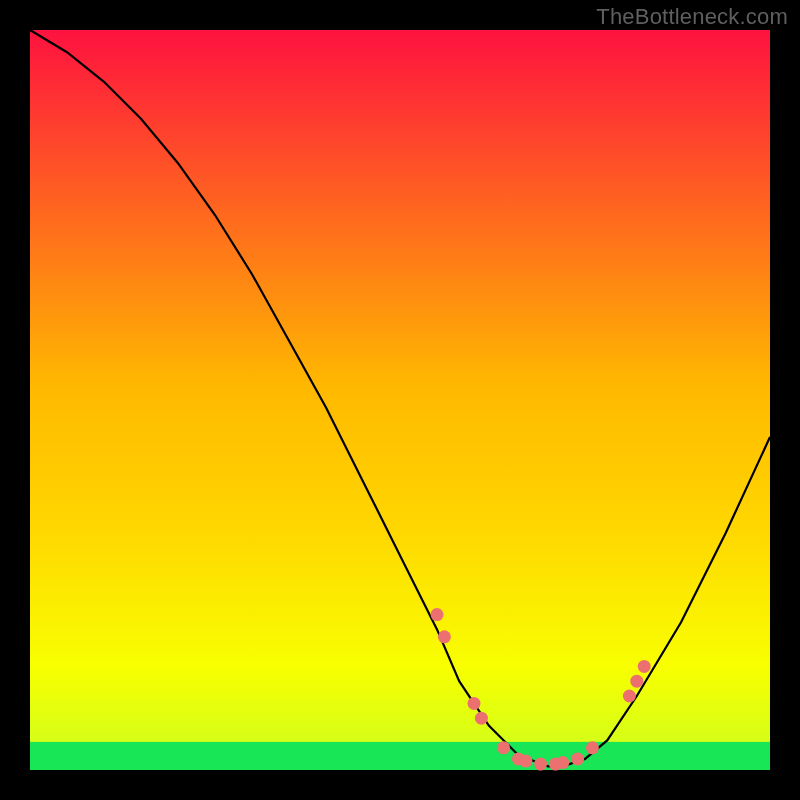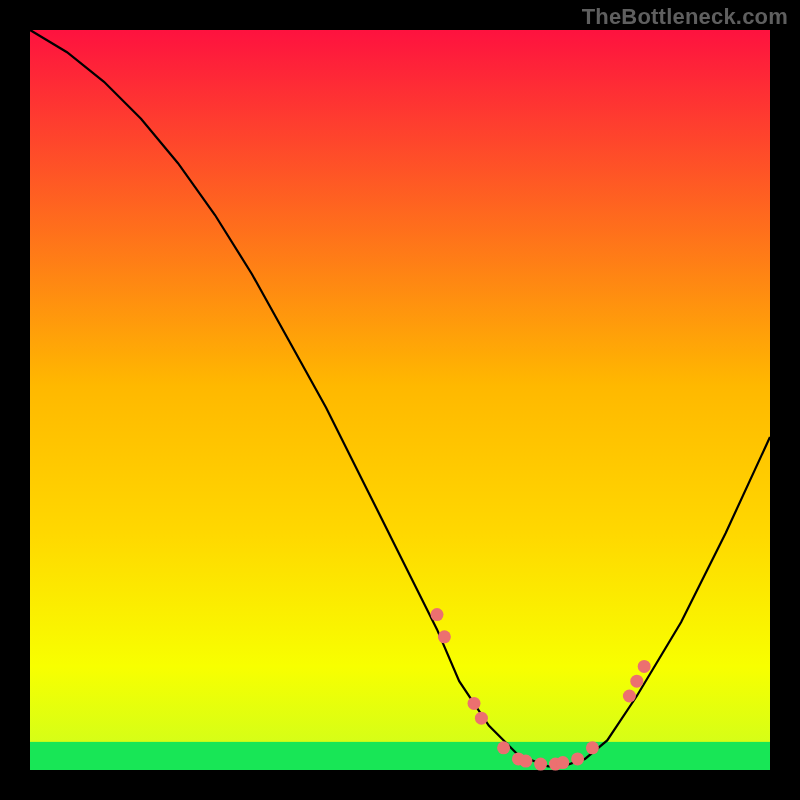--- a/index.html
+++ b/index.html
@@ -16,21 +16,21 @@
     width: 800px;
     height: 800px;
     background: #000000;
   }
   .attribution {
     position: absolute;
     top: 4px;
     right: 12px;
     color: #5f5f5f;
     font-size: 22px;
-    font-weight: bold;
+    font-weight: normal;
     letter-spacing: 0.2px;
     z-index: 10;
   }
   svg {
     position: absolute;
     top: 0;
     left: 0;
   }
 </style>
 </head>

